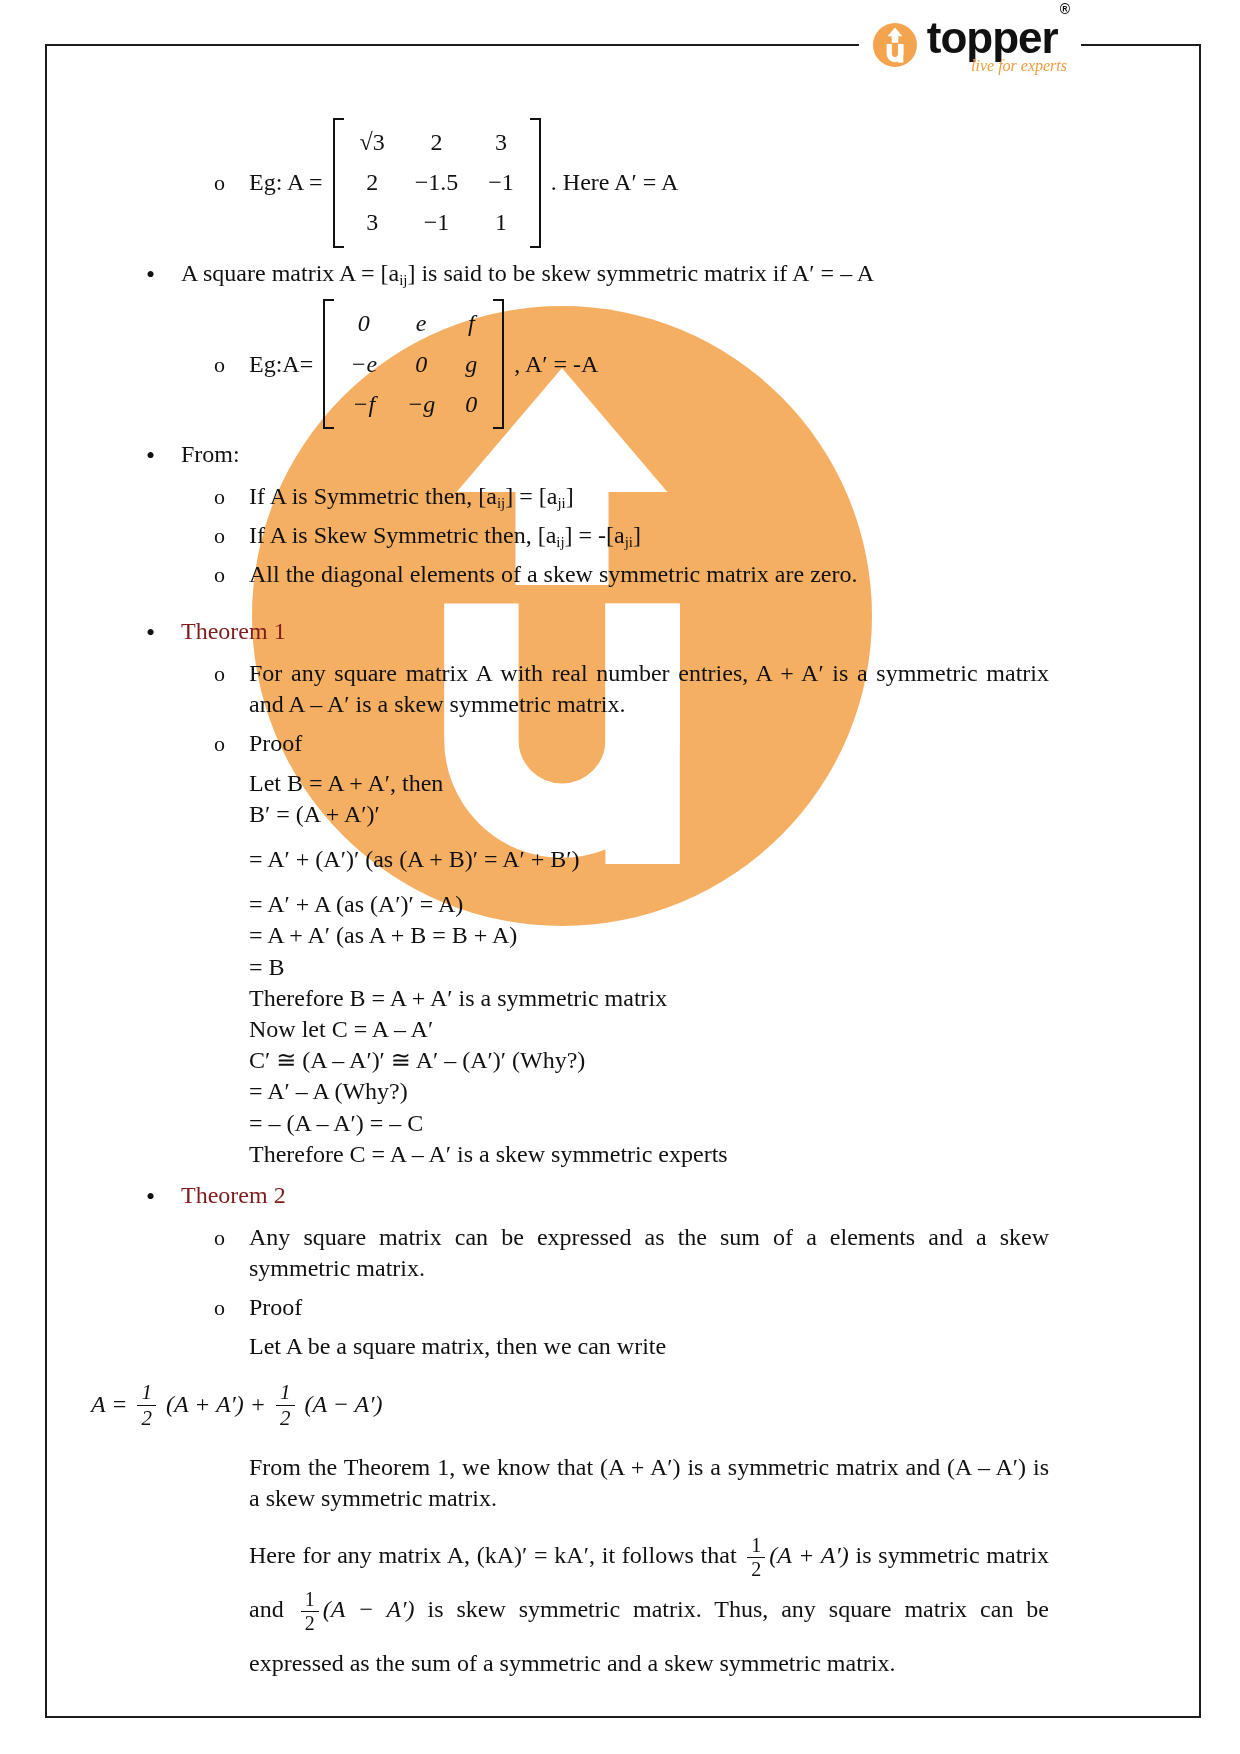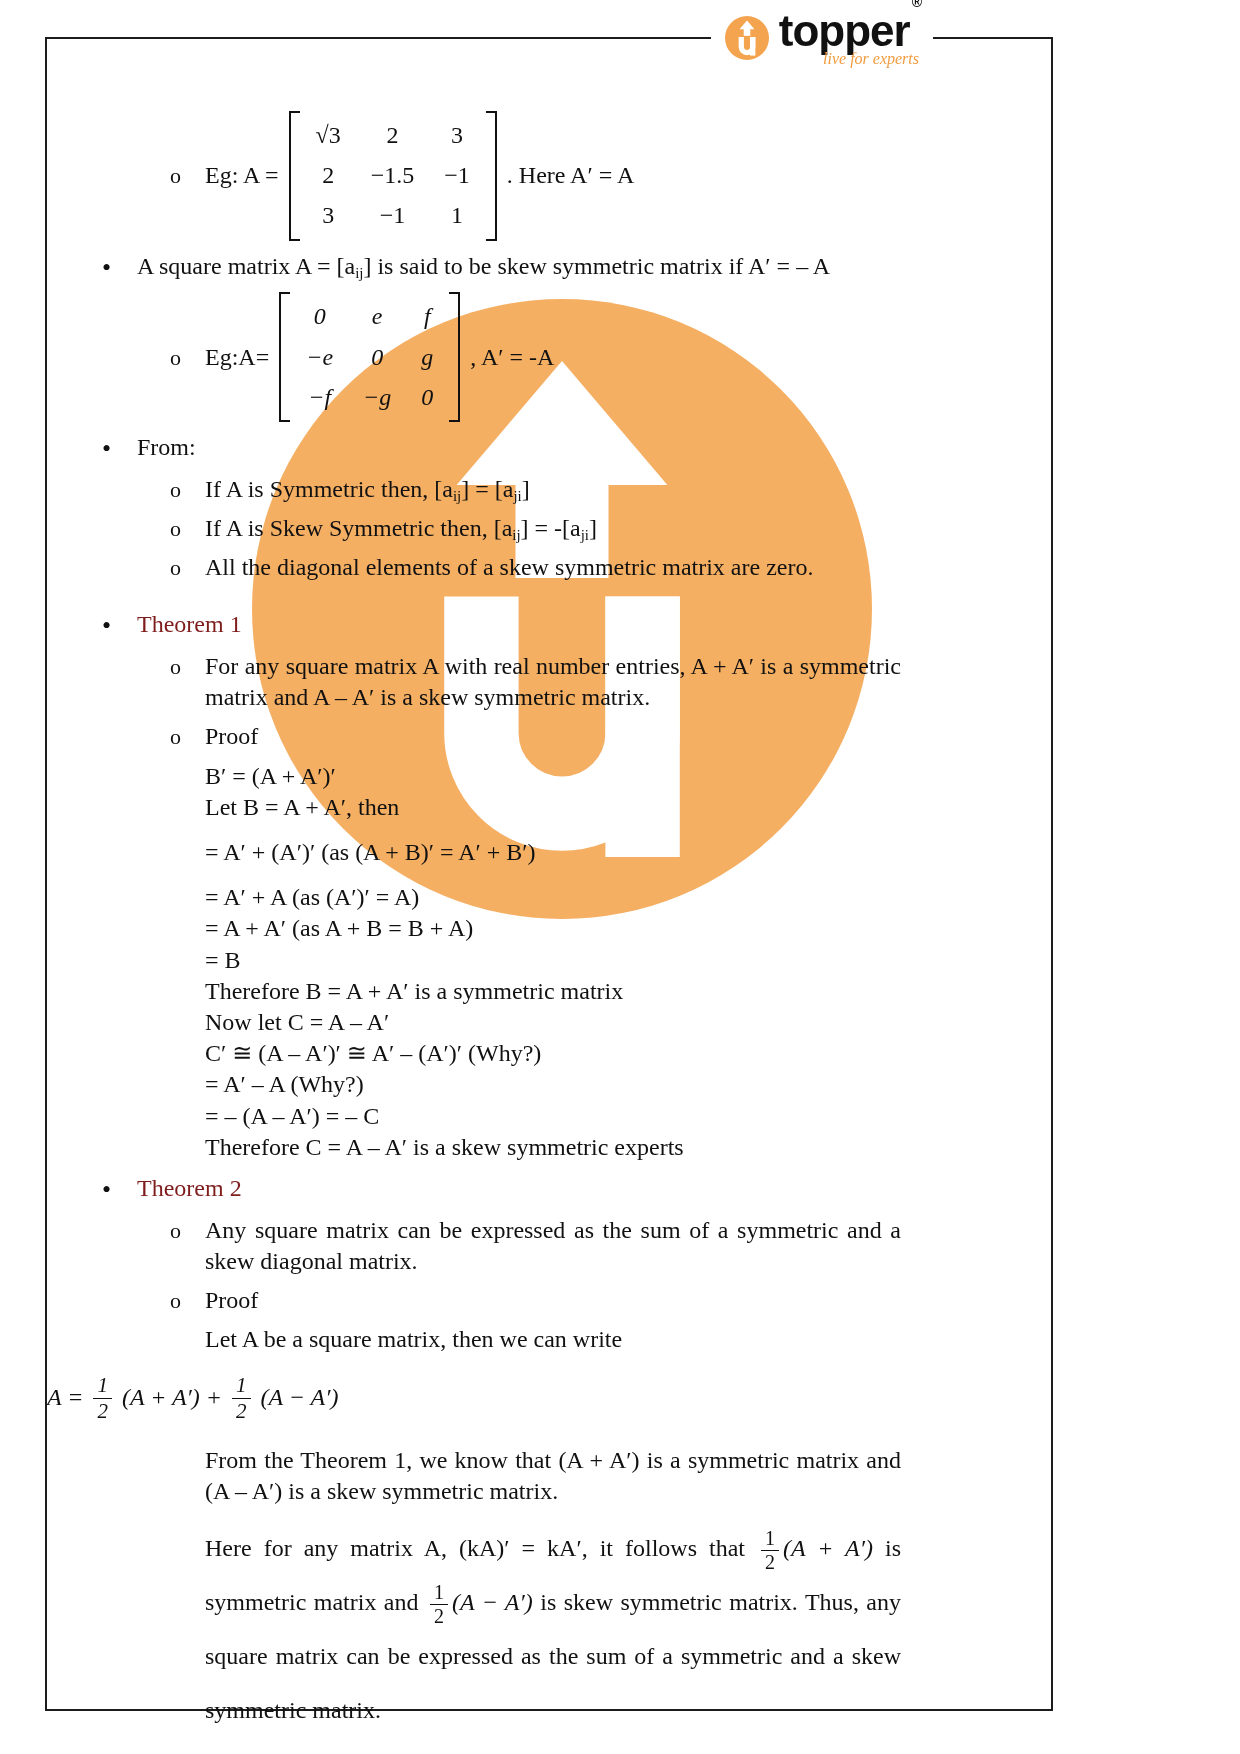--- a/index.html
+++ b/index.html
@@ -3,22 +3,22 @@
 <meta charset="utf-8">
 <style>
   * { margin:0; padding:0; box-sizing:border-box; }
   html,body { background:#ffffff; }
   body {
     width:1240px; height:1754px; position:relative;
     font-family:"Liberation Serif","DejaVu Serif",serif;
     color:#111; font-size:24px; line-height:1.3;
   }
   .page {
-    position:absolute; left:45px; top:37px; width:1008px; height:1674px;
-    border:2px solid #1c1c1c; background:#ffffff;
+    position:absolute; left:45px; top:44px; width:1156px; height:1674px;
+    border:2px solid #1c1c1c; background:#ffffff;padding-left:44px;
   }
   
   .logo {
     position:absolute; top:-34px; right:118px; z-index:3;
     background:#fff; padding:4px 14px; display:flex; align-items:center; gap:10px;
   }
   .logo-icon { width:44px; height:44px; flex:none; }
   .wordmark-wrap { display:flex; flex-direction:column; align-items:flex-end; }
   .wordmark {
     font-family:"Liberation Sans","DejaVu Sans",sans-serif;
@@ -176,40 +176,40 @@
       <div class="rtext theorem-head">Theorem 1</div>
     </div>
     <div class="row sub mb8">
       <span class="bullet circ"></span>
       <div class="rtext justify">For any square matrix A with real number entries, A + A′ is a symmetric matrix and A – A′ is a skew symmetric matrix.</div>
     </div>
     <div class="row sub mb8">
       <span class="bullet circ"></span>
       <div class="rtext">Proof</div>
     </div>
+    <div class="plain">Let B = A + A′, then</div>
     <div class="plain">B′ = (A + A′)′</div>
-    <div class="plain">Let B = A + A′, then</div>
     <div class="plain mt14">= A′ + (A′)′ (as (A + B)′ = A′ + B′)</div>
     <div class="plain mt14">= A′ + A (as (A′)′ = A)</div>
     <div class="plain">= A + A′ (as A + B = B + A)</div>
     <div class="plain">= B</div>
     <div class="plain">Therefore B = A + A′ is a symmetric matrix</div>
     <div class="plain">Now let C = A – A′</div>
     <div class="plain">C′ ≅ (A – A′)′ ≅ A′ – (A′)′ (Why?)</div>
     <div class="plain">= A′ – A (Why?)</div>
     <div class="plain">= – (A – A′) = – C</div>
     <div class="plain mb10">Therefore C = A – A′ is a skew symmetric experts</div>
 
     <div class="row top mb8">
       <span class="bullet dot"></span>
       <div class="rtext theorem-head">Theorem 2</div>
     </div>
     <div class="row sub mb8">
       <span class="bullet circ"></span>
-      <div class="rtext justify">Any square matrix can be expressed as the sum of a symmetric and a skew diagonal matrix.</div>
+      <div class="rtext justify">Any square matrix can be expressed as the sum of a elements and a skew symmetric matrix.</div>
     </div>
     <div class="row sub mb8">
       <span class="bullet circ"></span>
       <div class="rtext">Proof</div>
     </div>
     <div class="plain">Let A be a square matrix, then we can write</div>
 
     <div class="plain formula">
       <span>A =</span>
       <span class="frac">

